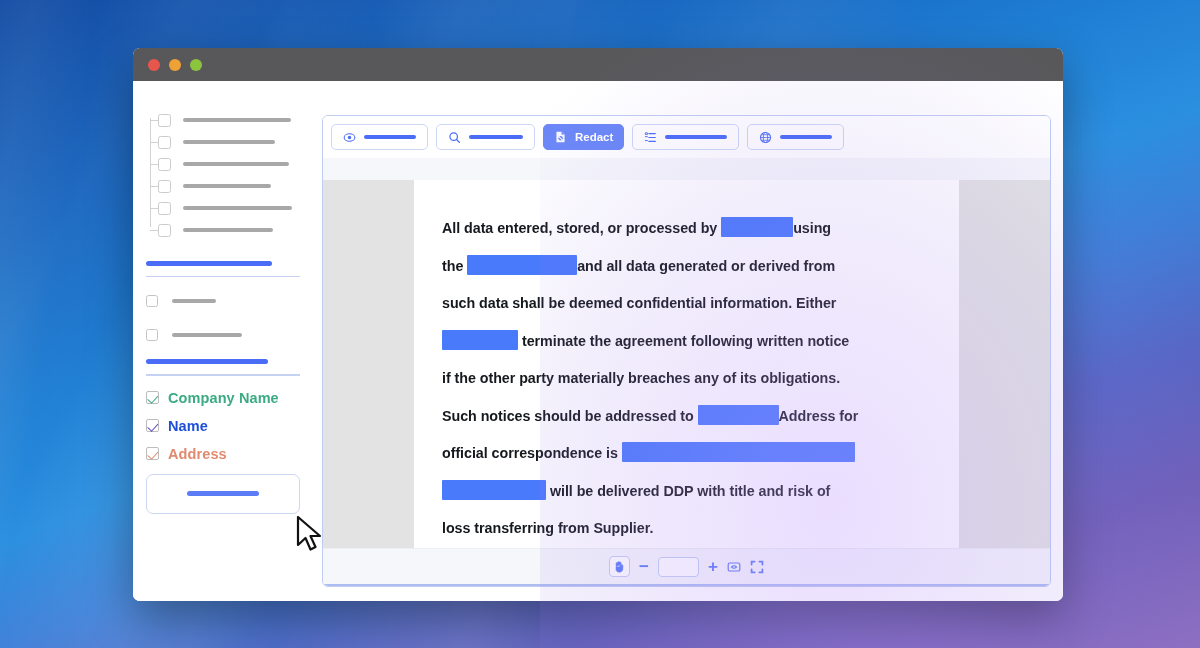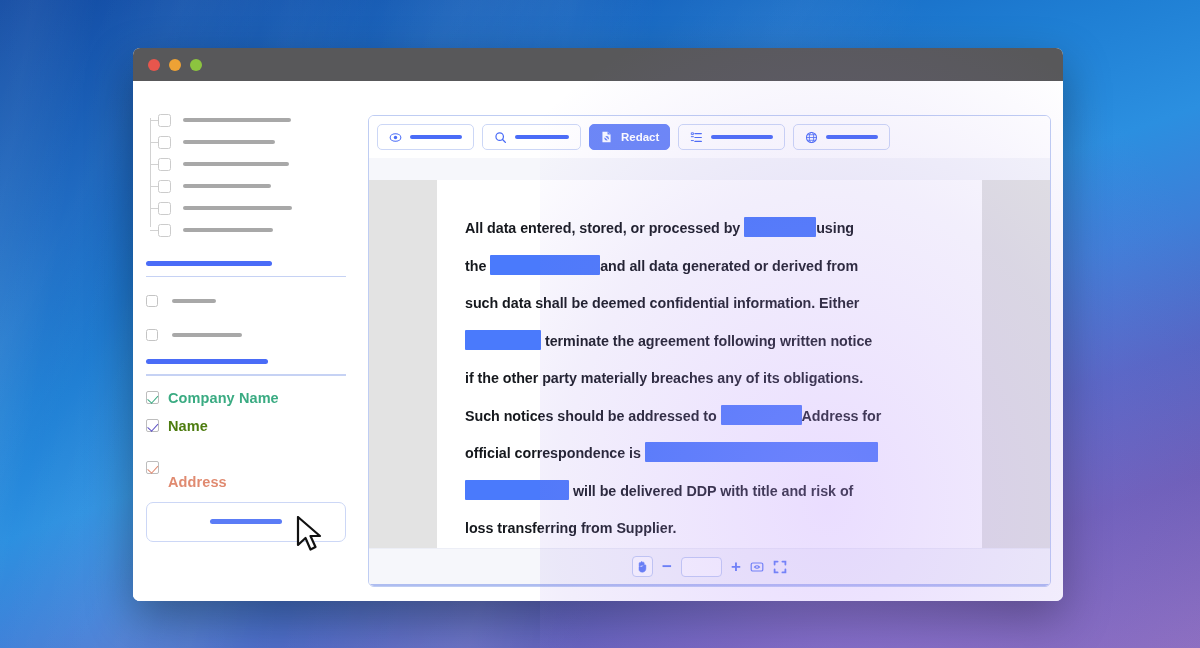--- a/index.html
+++ b/index.html
@@ -94,21 +94,21 @@
 
   #window-body {
     flex: 1;
     display: flex;
     background: #ffffff;
     min-height: 0;
   }
 
   
   #sidebar {
-    width: 235px;
+    width: 189px;
     flex: none;
     background: #ffffff;
     padding: 30px 22px 0 13px;
     position: relative;
   }
 
   #tree { position: relative; padding-left: 12px; margin-bottom: 22px; }
   #tree .trunk {
     position: absolute;
     left: 4px; top: 7px; bottom: 12px;
@@ -355,25 +355,25 @@
         <div class="sep-bar" style="width: 122px;"></div>
         <div class="sep-line"></div>
 
         <div id="entity-list">
             <div class="entity-row">
               <span class="entity-cb" style="color: rgb(58, 171, 130);"></span>
               <span class="entity-label" style="color: rgb(58, 171, 130);">Company Name</span>
             </div>
             <div class="entity-row">
               <span class="entity-cb" style="color: rgb(91, 79, 196);"></span>
-              <span class="entity-label" style="color: #4d7c0f;">Name</span>
+              <span class="entity-label" style="color: #1d4ed8;">Name</span>
             </div>
             <div class="entity-row">
               <span class="entity-cb" style="color: rgb(224, 138, 112);"></span>
-              <span class="entity-label" style="color: rgb(224, 138, 112); margin-top: 28px;">Address</span>
+              <span class="entity-label" style="color: rgb(224, 138, 112);">Address</span>
             </div>
           </div>
 
 
         <div id="secondary-btn">
           <span class="bar"></span>
         </div>
       </div>
 
       <div id="viewer">

